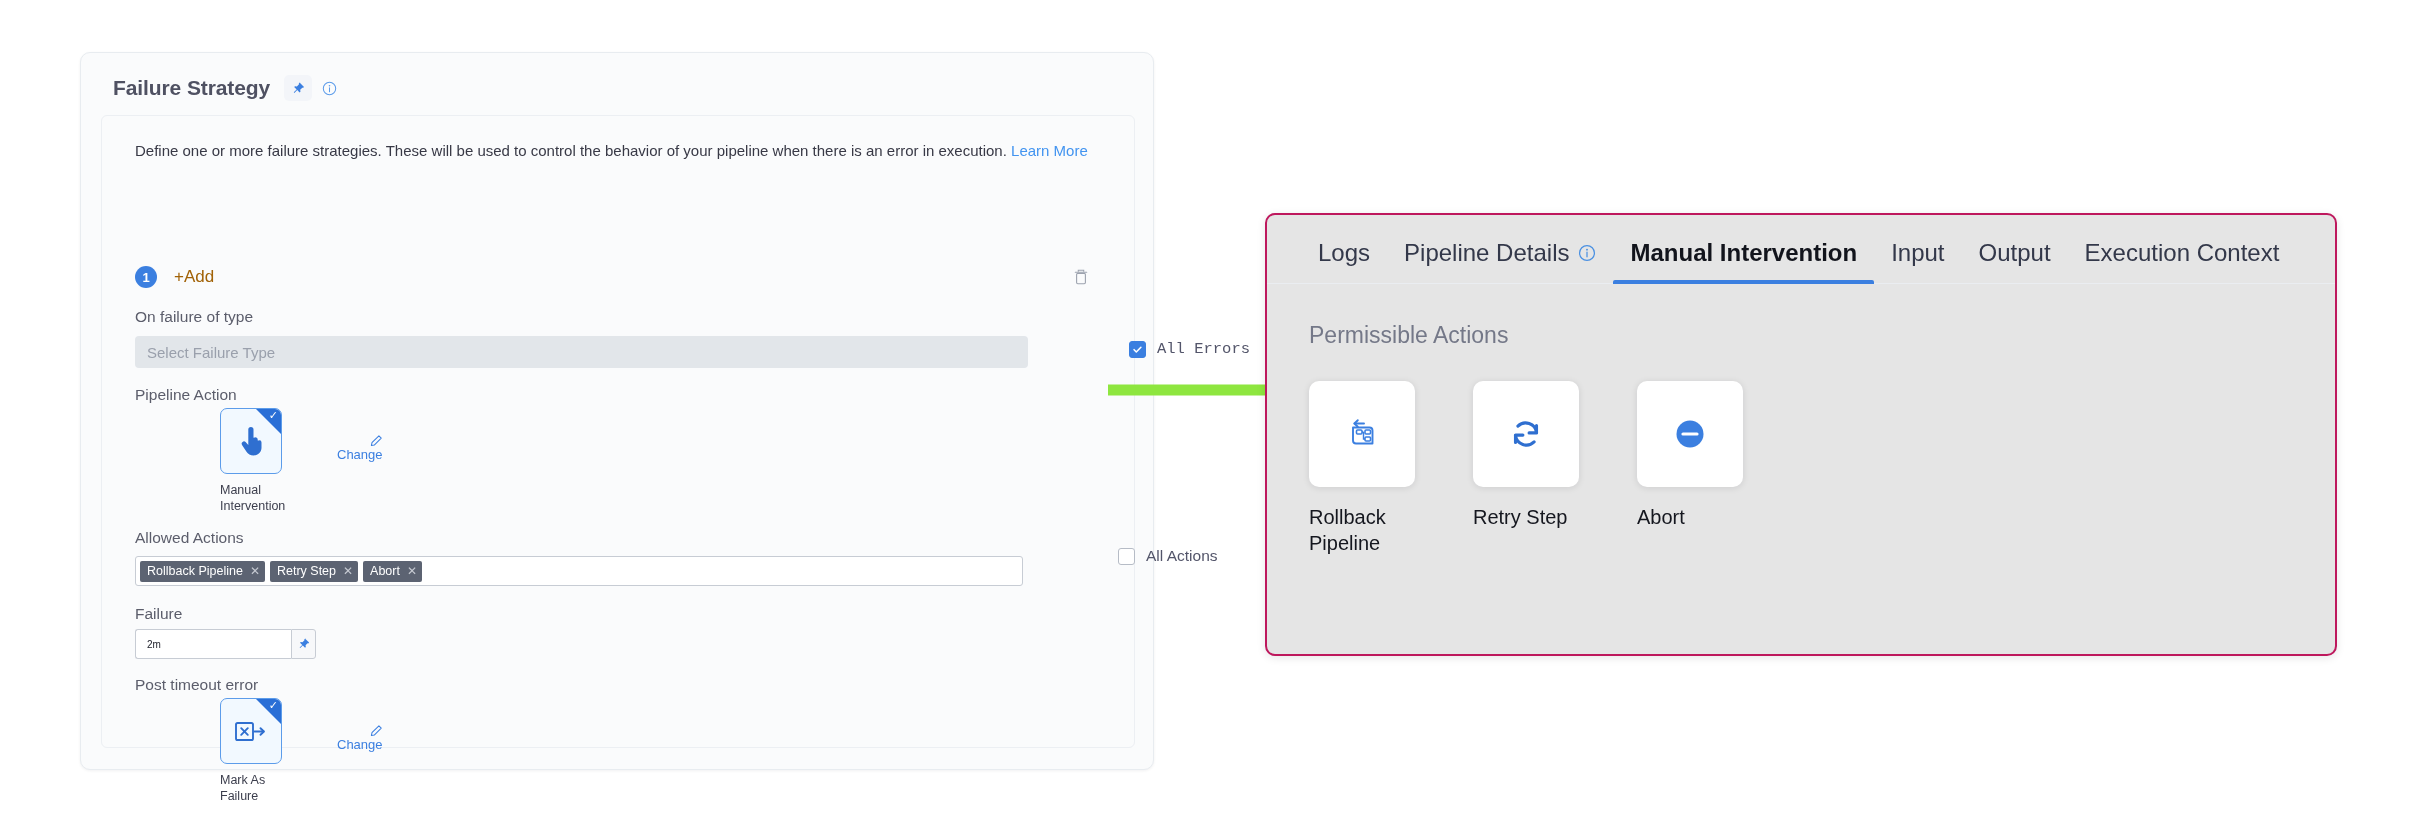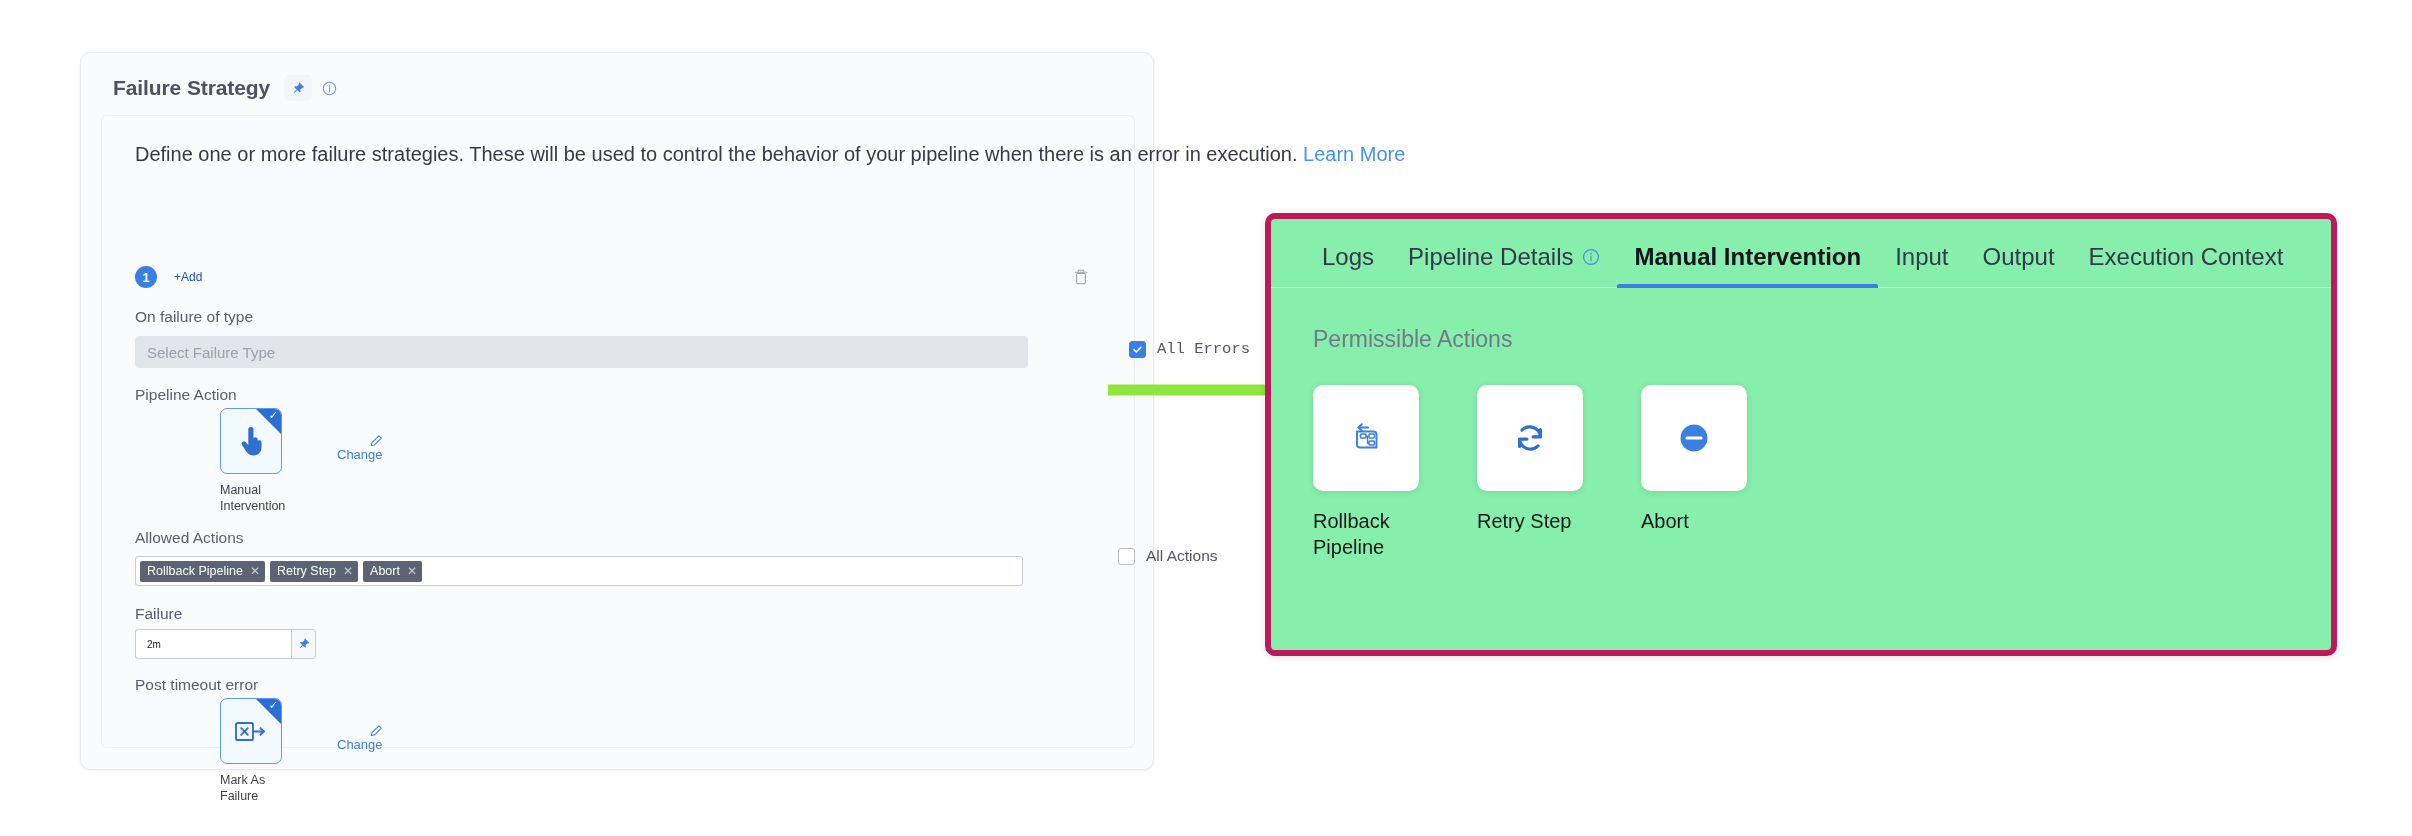--- a/index.html
+++ b/index.html
@@ -44,40 +44,40 @@
   .inner-card {
     position: absolute;
     left: 20px; top: 62px;
     width: 1034px; height: 633px;
     background: #fafbfc;
     border: 1px solid #eceff3;
     border-radius: 6px;
   }
   .desc {
     position: absolute; left: 33px; top: 25px;
-    font-size: 20px; color: #383946; line-height: 1.3;
+    font-size: 15px; color: #383946; line-height: 1.3;
     white-space: nowrap;
   }
   .desc a { color: #4294f0; text-decoration: none; }
   .trash-btn {
     position: absolute; right: 44px; top: 152px;
     cursor: pointer; width: 18px; height: 20px;
   }
   .row-add {
     position: absolute; left: 33px; top: 150px;
     display: flex; align-items: center;
   }
   .num-badge {
     width: 22px; height: 22px; border-radius: 50%;
     background: #3b7fe0; color: #fff;
     font-size: 13px; font-weight: bold;
     display: flex; align-items: center; justify-content: center;
   }
   .add-link {
-    margin-left: 17px; color: #1d4ed8; font-size: 12px; cursor: pointer; text-align: right;
+    margin-left: 17px; color: #a16207; font-size: 17px; cursor: pointer; text-align: right;
   }
 
   .fld-label {
     position: absolute; left: 33px;
     font-size: 15.5px; color: #5b5d6b;
   }
   .l-onfailure { top: 192px; }
   .l-perform   { top: 270px; }
   .l-allowed   { top: 413px; }
   .l-timeout   { top: 489px; }
@@ -190,22 +190,22 @@
   }
 
   
   .arrow { position: absolute; left: 1108px; top: 375px; }
 
   
   .right-panel {
     position: absolute;
     left: 1265px; top: 213px;
     width: 1072px; height: 443px;
-    background: #86efac;
-    border: 6px solid #be185d;
+    background: #e5e5e5;
+    border: 2px solid #be185d;
     border-radius: 10px;
     box-shadow: 0 2px 9px rgba(16,22,26,0.10);
   }
   .tabs {
     display: flex; align-items: flex-end;
     height: 69px;
     padding-left: 34px;
     border-bottom: 1px solid #eaedf1;
   }
   .tab {

